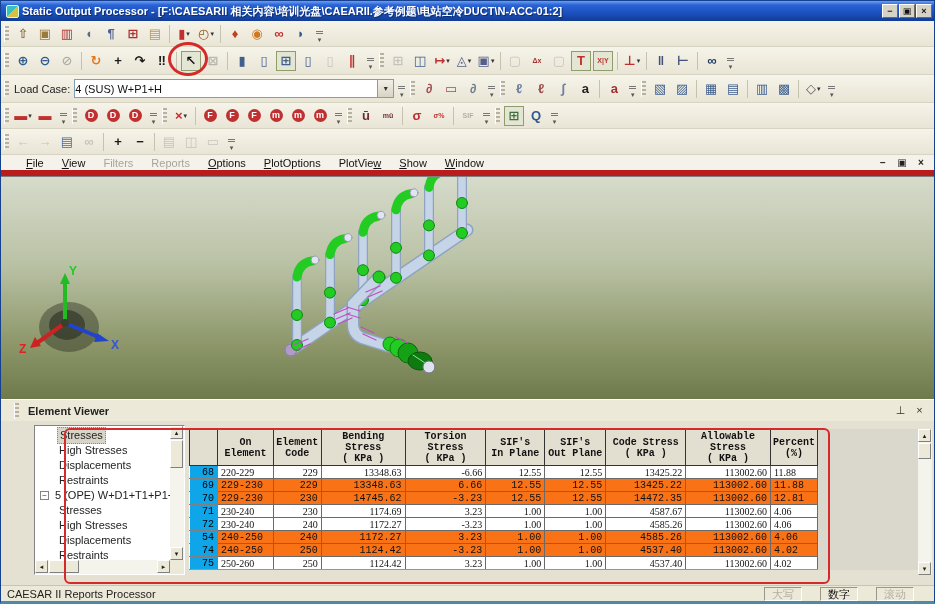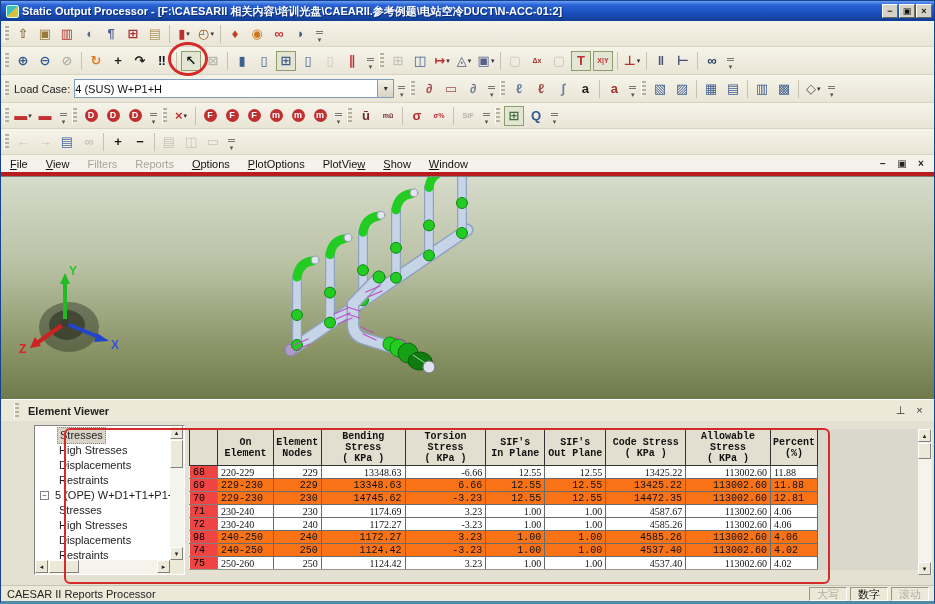--- a/index.html
+++ b/index.html
@@ -40,21 +40,21 @@
     justify-content:flex-end;font-size:7px;color:#555;margin:0 2px;flex:0 0 auto;}
   .tb-ov::before{content:"";width:7px;border-top:3px double #777;margin-bottom:2px;}
   .tb-label{font-size:11px;color:#222;margin:0 4px 0 2px;flex:0 0 auto;}
   .combo{width:320px;height:19px;background:#fff;border:1px solid #7f9db9;display:inline-flex;
     align-items:center;flex:0 0 auto;}
   .combo-text{flex:1;font-size:11px;color:#111;}
   .combo-btn{width:16px;height:17px;background:linear-gradient(180deg,#f2f0e6,#d8d4c4);
     border-left:1px solid #7f9db9;font-size:8px;text-align:center;line-height:17px;color:#333;}
   
   .menubar{position:absolute;left:0;top:154px;width:100%;height:21px;background:#f4f2ea;
-    display:flex;align-items:center;border-bottom:4px solid #b91c1c;}
+    display:flex;align-items:center;border-bottom:6px solid #b91c1c;padding-left:16px;}
   .mitem{font-size:11px;color:#111;padding:2px 9px;}
   .mitem.dis{color:#a8a49a;}
   .mdictrl{margin-left:auto;display:flex;gap:5px;padding-right:6px;}
   .mbtn{font-size:10px;color:#222;width:14px;text-align:center;font-weight:bold;}
   
   .viewport{position:absolute;left:0;top:175px;width:100%;height:223px;
     background:linear-gradient(180deg,#d6dbcb 0%,#b9c1a4 40%,#8d976a 75%,#6e7a4c 100%);
     border-top:1px solid #808080;}
   .viewport svg{display:block;}
   
@@ -87,32 +87,32 @@
   .hscroll .sthumb{left:14px;top:0;width:30px;height:13px;}
   
   .gridwrap{position:absolute;left:188px;top:8px;width:629px;height:141px;overflow:hidden;
     border-bottom:1px solid #9a968a;}
   table.grid{border-collapse:collapse;table-layout:fixed;
     font-family:"Liberation Mono","DejaVu Sans Mono",monospace;}
   table.grid th,table.grid td{border:1px solid #6a6a6a;overflow:hidden;white-space:nowrap;}
   table.grid thead th{background:#e2deD0;border:1px solid #333;padding:1px 2px;vertical-align:middle;}
   .hl{font-size:10px;line-height:11px;font-weight:bold;color:#111;text-align:center;}
   table.grid td{font-size:10px;height:13px;padding:0 3px;color:#111;}
-  table.grid th.rn{background:#ef4444;border:1px solid #808080;border-top-color:#fff;border-left-color:#fff;
-    font-size:10px;font-weight:normal;text-align:left;padding:0 3px;}
+  table.grid th.rn{background:#0ea5e9;border:1px solid #808080;border-top-color:#fff;border-left-color:#fff;
+    font-size:10px;font-weight:normal;text-align:right;padding:0 3px;}
   tr.wh td{background:#ffffff;font-family:Liberation Serif, serif;} tr.sh td{background:#f97316;}
   td.al{text-align:left;} td.ar{text-align:right;}
   .gridfill{position:absolute;left:817px;top:8px;width:100px;height:141px;background:#dad7cc;}
   .dockscroll{position:absolute;right:2px;top:8px;width:14px;height:146px;background:#f4f3ec;}
   .dockscroll .sthumb{left:0;top:14px;width:13px;height:16px;}
   
   .statusbar{position:absolute;left:0;top:584px;width:100%;height:17px;background:#ece9d8;
     border-top:1px solid #c8c4b4;display:flex;align-items:center;}
   .stext{font-size:11px;color:#222;margin-left:6px;flex:1;}
-  .sind{width:38px;height:14px;margin-right:3px;border:1px solid;border-color:#9a9687 #fff #fff #9a9687;
+  .sind{width:38px;height:14px;margin-right:18px;border:1px solid;border-color:#9a9687 #fff #fff #9a9687;
     font-size:11px;text-align:center;line-height:13px;color:#b2aea2;}
   .sind.on{color:#111;}
   
   .anno{position:absolute;border:3px solid #d42a2a;pointer-events:none;z-index:50;}
   .anno.rect{left:63px;top:427px;width:766px;height:156px;border-radius:6px;border-width:2px;}
   .anno.circ{left:167px;top:41px;width:40px;height:34px;border-radius:50%;}
 </style>
 </head>
 <body>
 
@@ -637,21 +637,21 @@
             <tr>
               <th>
                 <div class="hl"></div>
               </th>
               <th>
                 <div class="hl">On</div>
                 <div class="hl">Element</div>
               </th>
               <th>
                 <div class="hl">Element</div>
-                <div class="hl">Nodes</div>
+                <div class="hl">Code</div>
               </th>
               <th>
                 <div class="hl">Bending</div>
                 <div class="hl">Stress</div>
                 <div class="hl">(  KPa  )</div>
               </th>
               <th>
                 <div class="hl">Torsion</div>
                 <div class="hl">Stress</div>
                 <div class="hl">(  KPa  )</div>
@@ -734,21 +734,21 @@
               <td class="ar">240</td>
               <td class="ar">1172.27</td>
               <td class="ar">-3.23</td>
               <td class="ar">1.00</td>
               <td class="ar">1.00</td>
               <td class="ar">4585.26</td>
               <td class="ar">113002.60</td>
               <td class="al">4.06</td>
             </tr>
             <tr class="sh">
-              <th class="rn">98</th>
+              <th class="rn">54</th>
               <td class="al">240-250</td>
               <td class="ar">240</td>
               <td class="ar">1172.27</td>
               <td class="ar">3.23</td>
               <td class="ar">1.00</td>
               <td class="ar">1.00</td>
               <td class="ar">4585.26</td>
               <td class="ar">113002.60</td>
               <td class="al">4.06</td>
             </tr>

